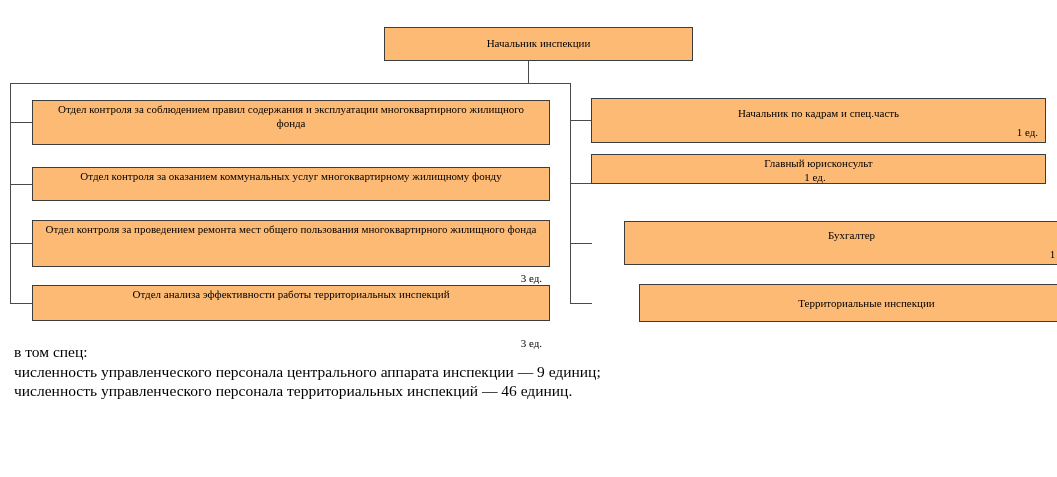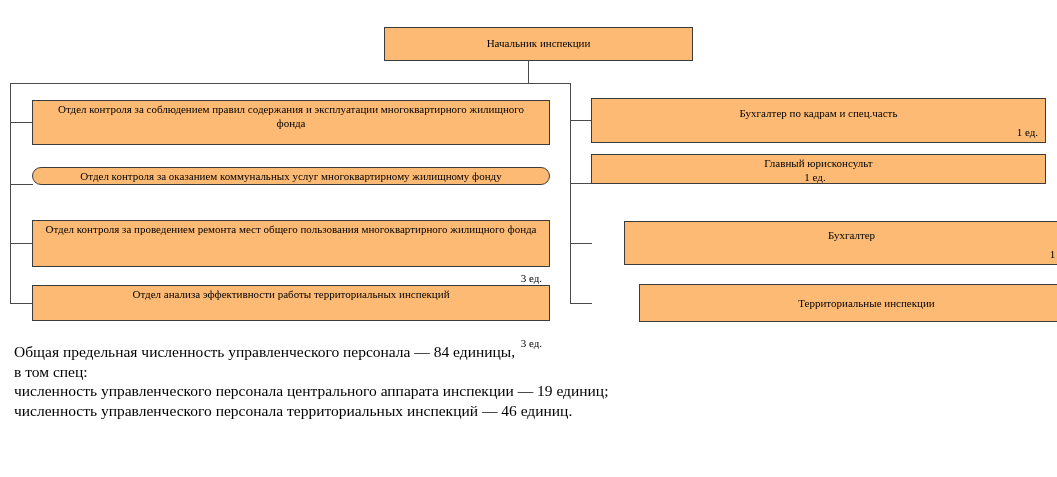--- a/index.html
+++ b/index.html
@@ -39,21 +39,21 @@
     padding: 0 7px 3px 0;
     line-height: 13px;
   }
   .root-node {
     left: 384px; top: 27px; width: 309px; height: 34px;
   }
   .root-node .node-label { padding-top: 0; }
   .lbox { left: 32px; width: 518px; gap: 35px; }
   .rbox { left: 591px; width: 455px; }
   .l1 { top: 100px; height: 45px; }
-  .l2 { top: 167px; height: 18px; border-radius: 11px; }
+  .l2 { top: 167px; height: 34px; }
   .l3 { top: 220px; height: 47px; }
   .l4 { top: 285px; height: 36px; }
   .r1 { top: 98px;  height: 45px; }
   .r2 { top: 154px; height: 30px; align-items: center; }
   .r3 { top: 221px; height: 44px; margin-left: 33px; }
   .r4 { top: 284px; height: 38px; margin-left: 48px; }
   .line {
     position: absolute;
     background: #4a4a4a;
   }
@@ -101,35 +101,34 @@
   <div class="node lbox l3">
     <div class="node-label">Отдел контроля за проведением ремонта мест общего пользования многоквартирного жилищного фонда</div>
     <div class="node-count">3 ед.</div>
   </div>
   <div class="node lbox l4">
     <div class="node-label">Отдел анализа эффективности работы территориальных инспекций</div>
     <div class="node-count">3 ед.</div>
   </div>
 
   <div class="node rbox r1">
-    <div class="node-label">Бухгалтер по кадрам и спец.часть</div>
+    <div class="node-label">Начальник по кадрам и спец.часть</div>
     <div class="node-count">1 ед.</div>
   </div>
   <div class="node rbox r2">
     <div class="node-label">Главный юрисконсульт</div>
     <div class="node-count">1 ед.</div>
   </div>
   <div class="node rbox r3">
     <div class="node-label">Бухгалтер</div>
     <div class="node-count">1 ед.</div>
   </div>
   <div class="node rbox r4">
     <div class="node-label">Территориальные инспекции</div>
   </div>
 
   <div class="footnote">
-    <div>Общая предельная численность управленческого персонала — 84 единицы,</div>
     <div>в том спец:</div>
-    <div>численность управленческого персонала центрального аппарата инспекции — 19 единиц;</div>
+    <div>численность управленческого персонала центрального аппарата инспекции — 9 единиц;</div>
     <div>численность управленческого персонала территориальных инспекций — 46 единиц.</div>
   </div>
 
 </div>
 
 </body></html>

